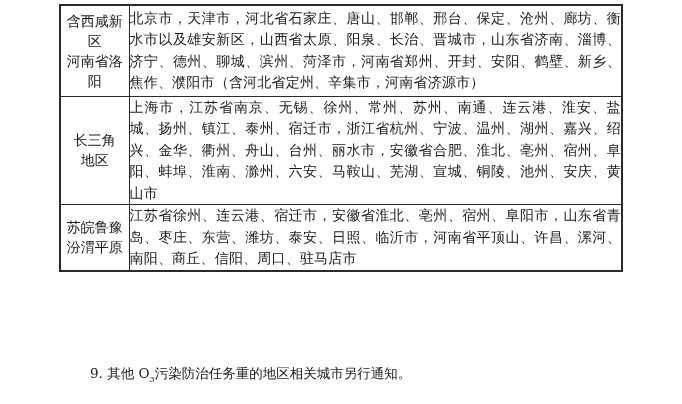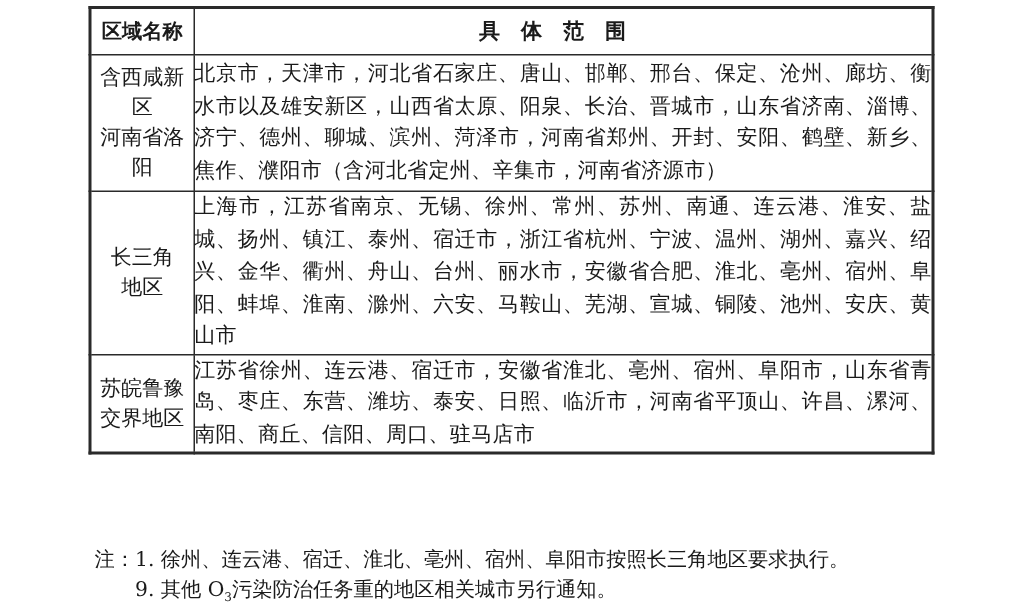--- a/index.html
+++ b/index.html
@@ -20,44 +20,39 @@
 </style>
 </head>
 <body>
 
 <table class="region-table">
   <colgroup>
       <col class="c1">
       <col>
     </colgroup>
   <tbody>
-      <tr>
-    <th class="h1">区域名称</th>
-    <th class="h2">具体范围</th>
-  </tr>
   <tr style="height:91px;">
     <td class="name">
       <div>含西咸新区</div>
       <div>河南省洛阳</div>
     </td>
     <td class="desc">北京市，天津市，河北省石家庄、唐山、邯郸、邢台、保定、沧州、廊坊、衡水市以及雄安新区，山西省太原、阳泉、长治、晋城市，山东省济南、淄博、济宁、德州、聊城、滨州、菏泽市，河南省郑州、开封、安阳、鹤壁、新乡、焦作、濮阳市（含河北省定州、辛集市，河南省济源市）</td>
   </tr>
   <tr style="height:96px;">
     <td class="name">
       <div>长三角</div>
       <div>地区</div>
     </td>
     <td class="desc">上海市，江苏省南京、无锡、徐州、常州、苏州、南通、连云港、淮安、盐城、扬州、镇江、泰州、宿迁市，浙江省杭州、宁波、温州、湖州、嘉兴、绍兴、金华、衢州、舟山、台州、丽水市，安徽省合肥、淮北、亳州、宿州、阜阳、蚌埠、淮南、滁州、六安、马鞍山、芜湖、宣城、铜陵、池州、安庆、黄山市</td>
   </tr>
   <tr style="height:50px;padding-left:13px;">
     <td class="name">
       <div>苏皖鲁豫</div>
-      <div>交界地区</div>
+      <div>汾渭平原</div>
     </td>
     <td class="desc">江苏省徐州、连云港、宿迁市，安徽省淮北、亳州、宿州、阜阳市，山东省青岛、枣庄、东营、潍坊、泰安、日照、临沂市，河南省平顶山、许昌、漯河、南阳、商丘、信阳、周口、驻马店市</td>
   </tr>
 </tbody>
   </table>
 
 <div class="notes">
-  <div><span>注：</span><span>1. 徐州、连云港、宿迁、淮北、亳州、宿州、阜阳市按照长三角地区要求执行。</span></div>
   <div class="line2"><span>9. 其他 O</span><sub>3</sub><span>污染防治任务重的地区相关城市另行通知。</span></div>
 </div>
 
 </body></html>

